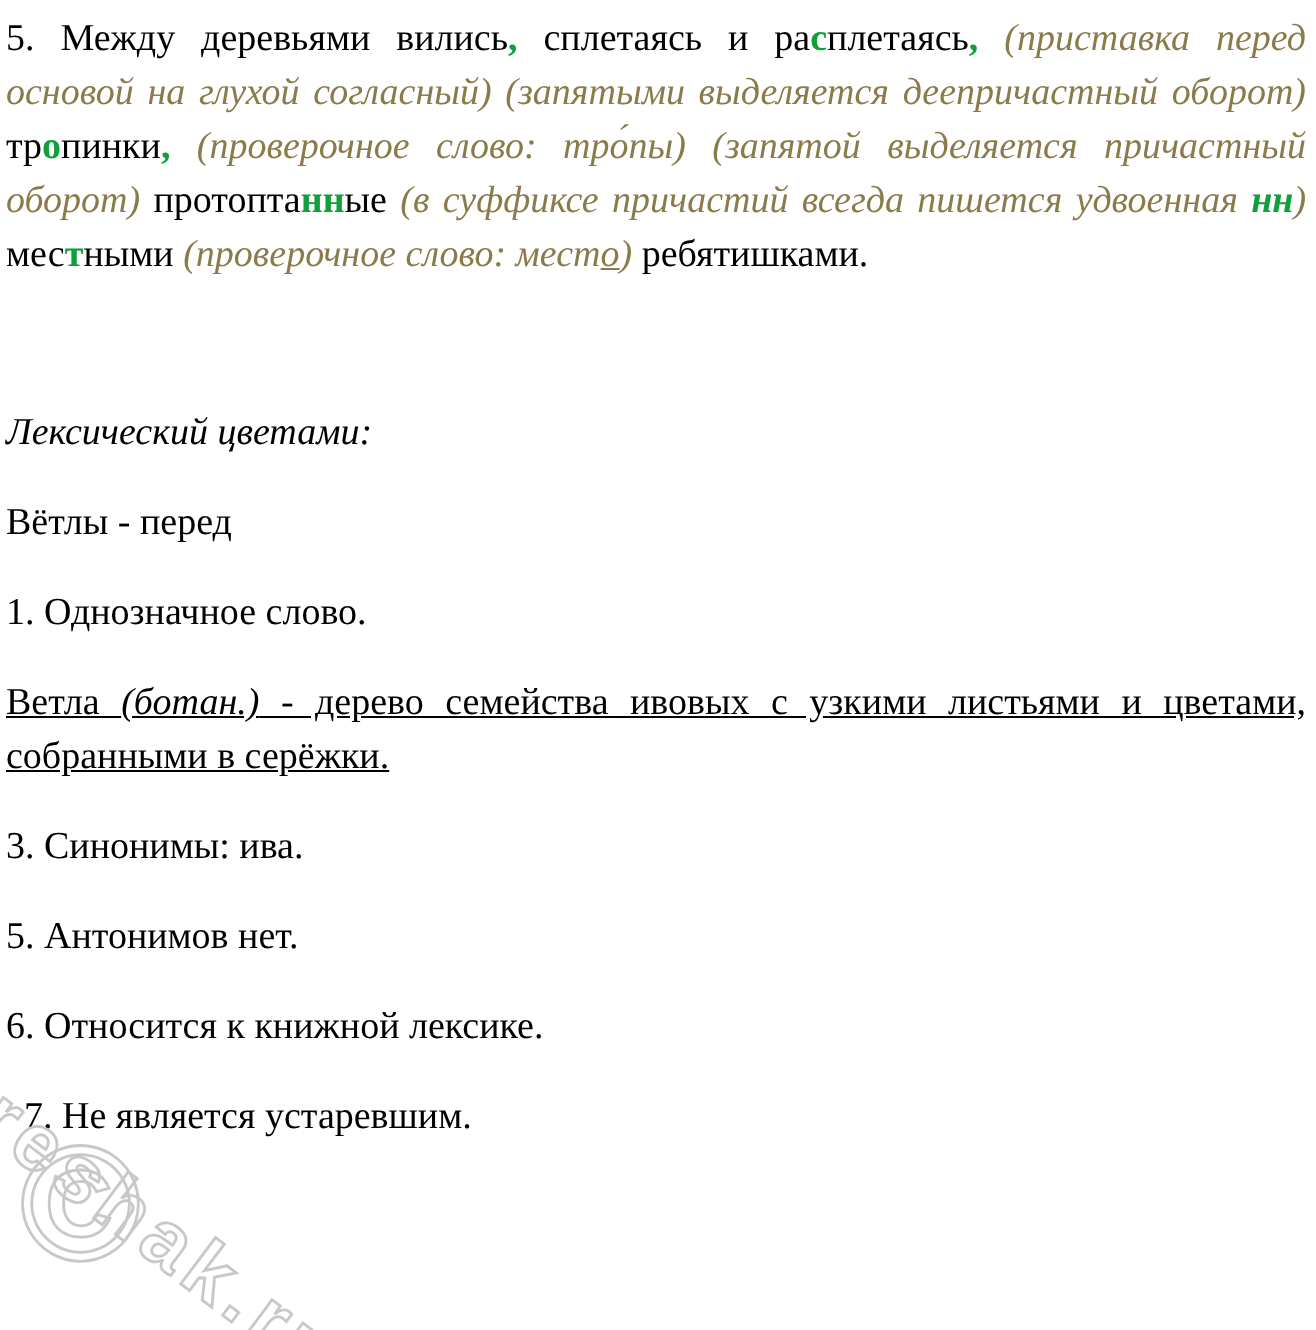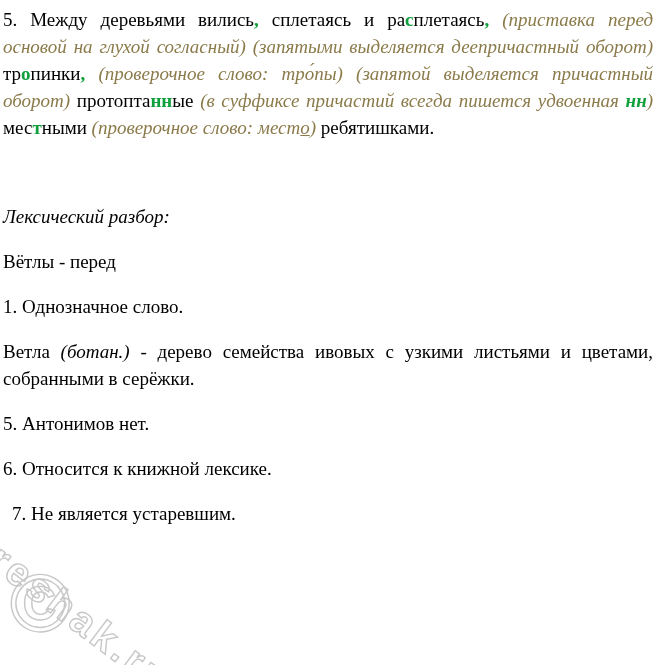--- a/index.html
+++ b/index.html
@@ -25,20 +25,21 @@
   }
   p { line-height: 27px; }
   .p5 {
     text-align: justify;
     margin: 0 0 62px;
     font-family: Liberation Serif, serif;
   }
   .para { margin: 0 0 18px; }
   .def {
     text-align: justify;
+    text-decoration: underline;
   }
   .indent { padding-left: 9px; }
   .s-n { color: var(--text); }
   .s-g { color: var(--green); font-weight: bold; }
   .s-o { color: var(--olive); font-style: italic; }
   .s-og { color: var(--green); font-weight: bold; font-style: italic; }
   .s-ou { color: var(--olive); font-style: italic; text-decoration: underline; }
   .s-i { color: var(--text); font-style: italic; }
   .italic { font-style: italic; }
 
@@ -73,29 +74,30 @@
     -webkit-text-stroke: 1.4px var(--watermark);
   }
 </style>
 </head>
 <body>
 
 <main>
 
   <p class="p5"><span class="s-n">5. Между деревьями вились</span><span class="s-g">,</span><span class="s-n"> сплетаясь и ра</span><span class="s-g">с</span><span class="s-n">плетаясь</span><span class="s-g">,</span><span class="s-n"> </span><span class="s-o">(приставка перед основой на глухой согласный) (запятыми выделяется деепричастный оборот)</span><span class="s-n"> тр</span><span class="s-g">о</span><span class="s-n">пинки</span><span class="s-g">,</span><span class="s-n"> </span><span class="s-o">(проверочное слово: тро́пы) (запятой выделяется причастный оборот)</span><span class="s-n"> протопта</span><span class="s-g">нн</span><span class="s-n">ые </span><span class="s-o">(в суффиксе причастий всегда пишется удвоенная </span><span class="s-og">нн</span><span class="s-o">)</span><span class="s-n"> мес</span><span class="s-g">т</span><span class="s-n">ными </span><span class="s-o">(проверочное слово: мест</span><span class="s-ou">о</span><span class="s-o">)</span><span class="s-n"> ребятишками.</span></p>
 
-  <p class="para italic">Лексический разбор:</p>
+  <p class="para italic">Лексический цветами:</p>
 
   <p class="para">Вётлы - перед</p>
 
   <p class="para">1. Однозначное слово.</p>
 
   <p class="para def"><span class="s-n">Ветла </span><span class="s-i">(ботан.)</span><span class="s-n"> - дерево семейства ивовых с узкими листьями и цветами, собранными в серёжки.</span></p>
 
 
+  <p class="para">3. Синонимы: ива.</p>
 
   <p class="para">5. Антонимов нет.</p>
 
 
   <p class="para">6. Относится к книжной лексике.</p>
 
   <p class="para indent">7. Не является устаревшим.</p>
 
   <div class="watermark" aria-hidden="true">
     <span class="wm-copy">©</span>

